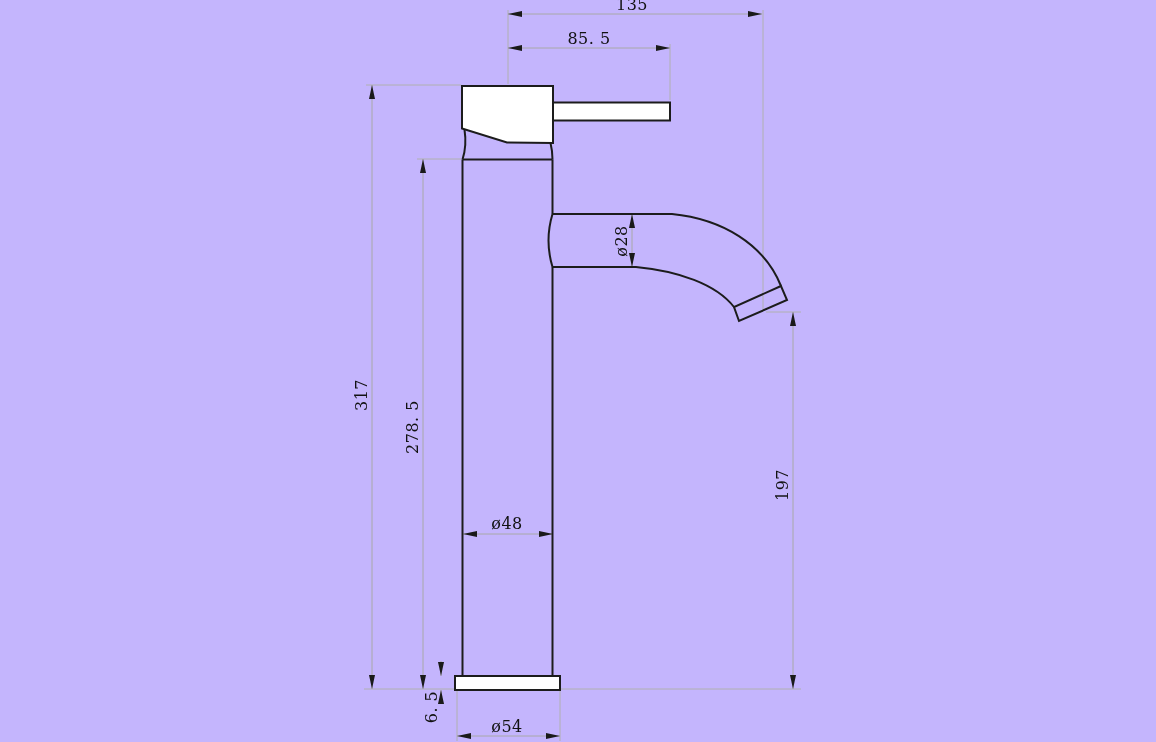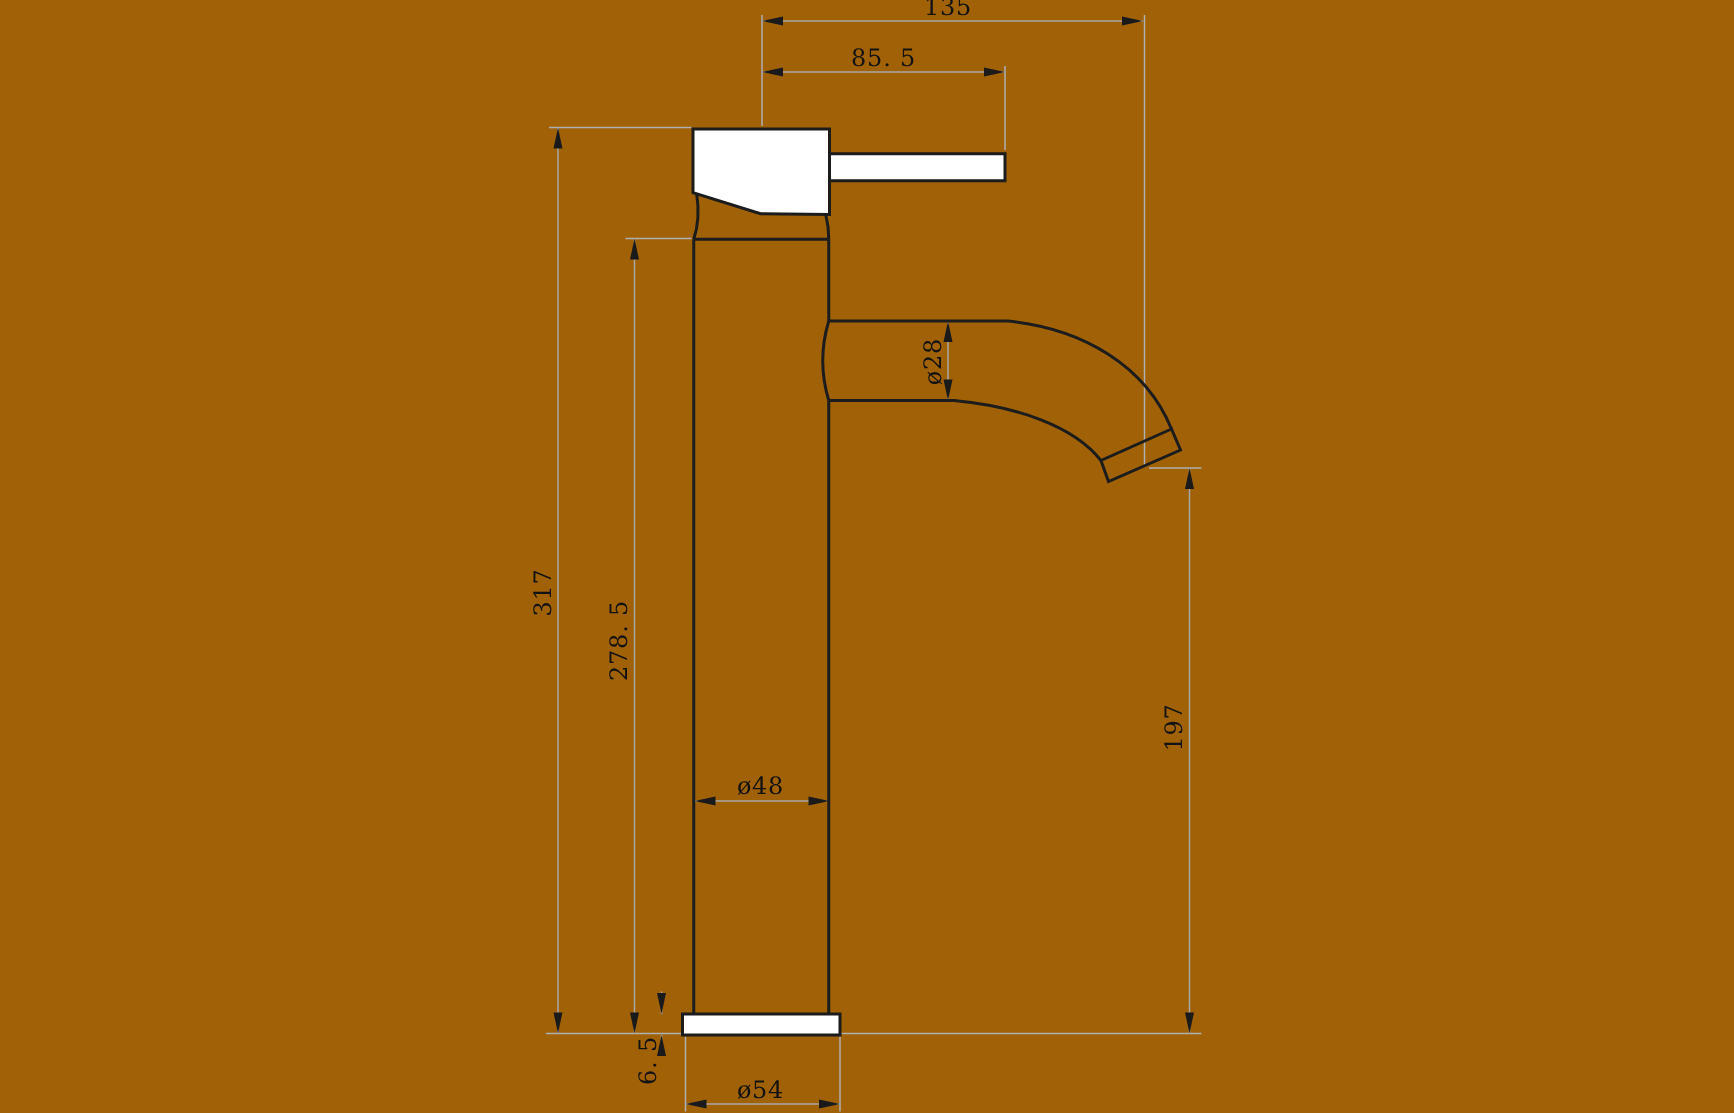--- a/index.html
+++ b/index.html
@@ -5,21 +5,21 @@
   html, body {
     margin: 0;
     padding: 0;
     background: #ffffff;
     font-family: "DejaVu Serif", serif;
   }
   .page {
     position: relative;
     width: 1156px;
     height: 742px;
-    background: #a16207;
+    background: #c4b5fd;
     overflow: hidden;
   }
   svg { display: block; }
   .outline {
     stroke: #1c1c1c;
     stroke-width: 2;
     fill: none;
     stroke-linejoin: miter;
     stroke-linecap: butt;
   }

